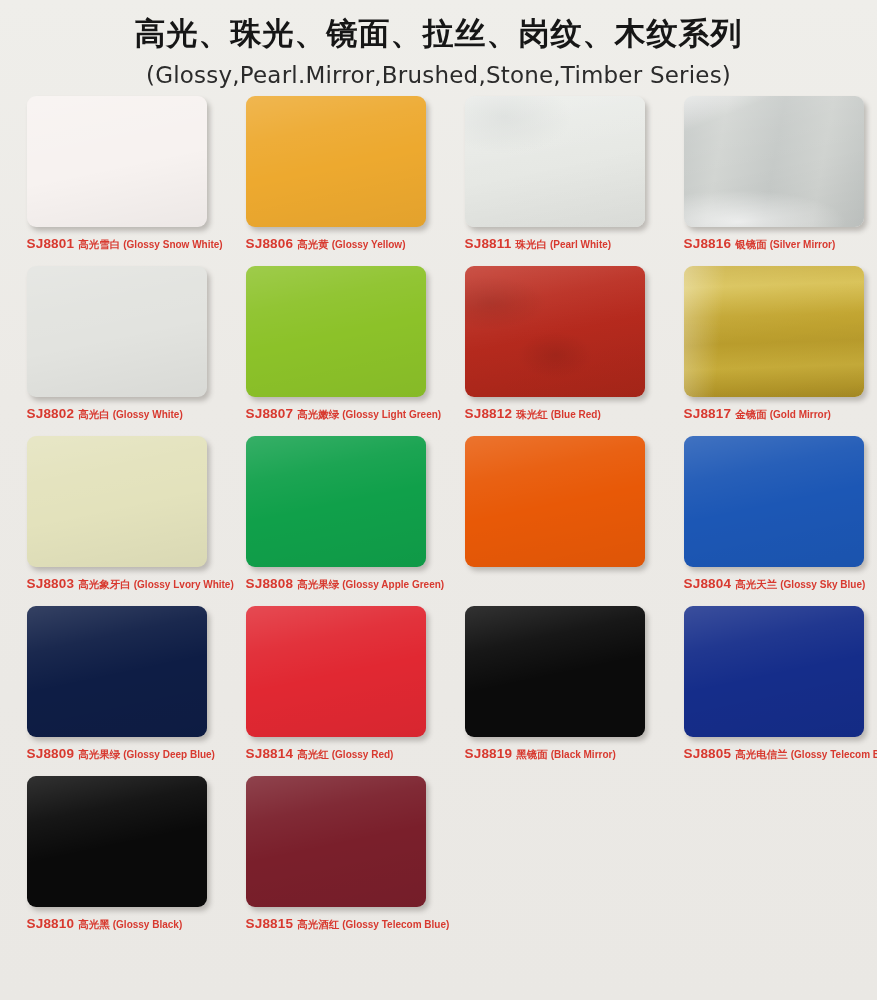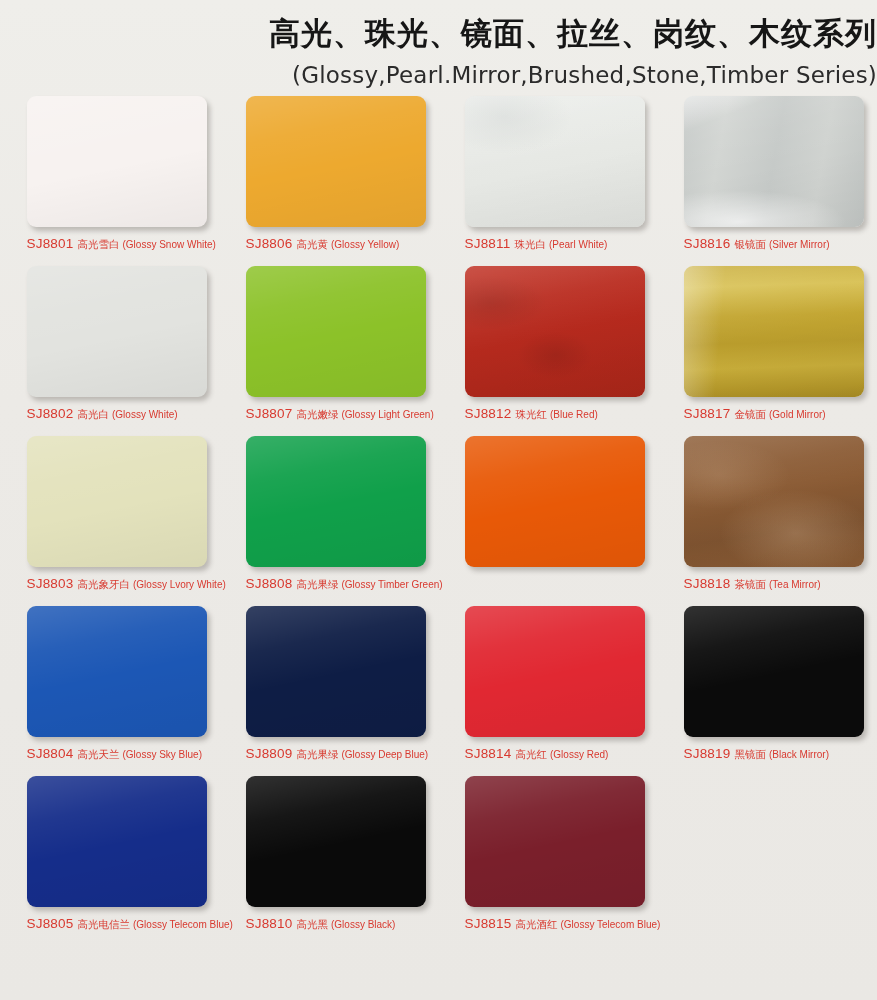--- a/index.html
+++ b/index.html
@@ -6,40 +6,41 @@
   html, body {
     width:877px; height:1000px;
     background:#ecebe7;
     font-family:"Liberation Sans", sans-serif;
     overflow:hidden;
   }
   .page { position:relative; width:877px; height:1000px;
           background:linear-gradient(180deg,#efeeea 0%,#eceae6 40%,#eae8e4 100%); }
 
   
-  .header { padding-top:14px; text-align:right; }
+  .header { padding-top:14px; text-align:center; }
   .title {
     font-family:"DejaVu Sans", sans-serif;
     font-size:31px; font-weight:bold; color:#161616;
     letter-spacing:1px; line-height:1.25;
   }
   .subtitle {
     margin-top:9px;
     font-family:"DejaVu Sans", sans-serif;
     font-size:23px; color:#2b2b2b; letter-spacing:.2px;
   }
 
   
   .grid {
     position:absolute; top:96px; left:0;
     width:877px;
     display:grid;
     grid-template-columns:repeat(4,219px);
     grid-template-rows:repeat(5,170px);
     justify-content:center;
+    font-weight:bold;
   }
   .cell { position:relative; width:219px; height:170px; }
 
   .swatch {
     position:absolute; top:0; left:26px;
     width:180px; height:131px;
     border-radius:9px;
     box-shadow:3px 4px 5px rgba(90,85,80,.33);
     overflow:hidden;
   }
@@ -164,34 +165,28 @@
       <div class="cell">
         <div class="swatch tex-glossy" style="background: rgb(227, 226, 188);">
           <div class="gloss"></div>
         </div>
         <div class="label"><span class="code">SJ8803</span><span class="cn">高光象牙白</span><span class="en">(Glossy Lvory White)</span></div>
       </div>
       <div class="cell">
         <div class="swatch tex-glossy" style="background: rgb(16, 160, 74);">
           <div class="gloss"></div>
         </div>
-        <div class="label"><span class="code">SJ8808</span><span class="cn">高光果绿</span><span class="en">(Glossy Timber Green)</span></div>
+        <div class="label"><span class="code">SJ8808</span><span class="cn">高光果绿</span><span class="en">(Glossy Apple Green)</span></div>
       </div>
       <div class="cell">
         <div class="swatch tex-glossy" style="background: rgb(232, 89, 7);">
           <div class="gloss"></div>
         </div>
       </div>
       <div class="cell">
-        <div class="swatch tex-tea">
-          <div class="gloss"></div>
-        </div>
-        <div class="label"><span class="code">SJ8818</span><span class="cn">茶镜面</span><span class="en">(Tea Mirror)</span></div>
-      </div>
-      <div class="cell">
         <div class="swatch tex-glossy" style="background: rgb(28, 87, 181);">
           <div class="gloss"></div>
         </div>
         <div class="label"><span class="code">SJ8804</span><span class="cn">高光天兰</span><span class="en">(Glossy Sky Blue)</span></div>
       </div>
       <div class="cell">
         <div class="swatch tex-glossy" style="background: rgb(14, 29, 69);">
           <div class="gloss"></div>
         </div>
         <div class="label"><span class="code">SJ8809</span><span class="cn">高光果绿</span><span class="en">(Glossy Deep Blue)</span></div>

